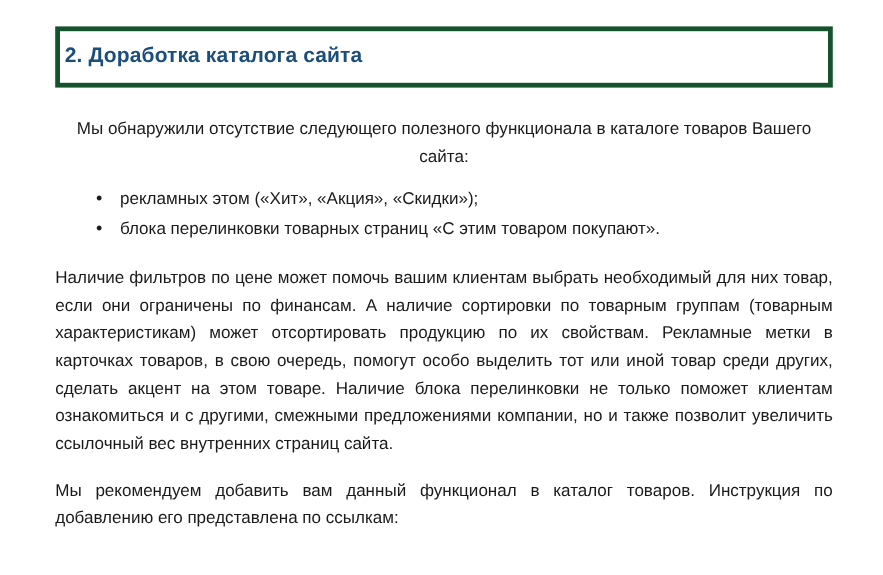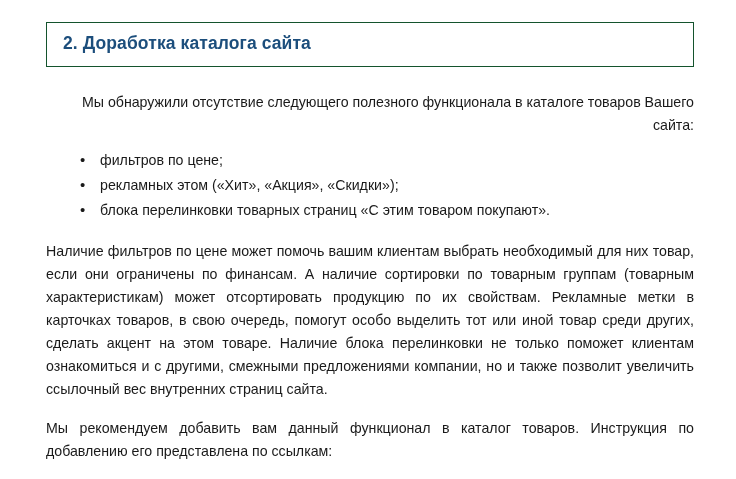--- a/index.html
+++ b/index.html
@@ -15,42 +15,42 @@
     overflow: hidden;
   }
   .page {
     position: relative;
     width: 736px;
     height: 479px;
     box-sizing: border-box;
     padding: 22px 42px 0 46px;
   }
   .heading-box {
-    border: 1px solid #14532d;
+    border: 4px solid #14532d;
     box-sizing: border-box;
-    padding: 10px 14px 11px 16px;
+    padding: 10px 14px 11px 4px;
     margin-bottom: 24px;
   }
   .heading-text {
     font-size: 17.5px;
     font-weight: bold;
     color: #1c4e7c;
     line-height: 1.25;
     letter-spacing: 0.1px;
   }
   p.body-text {
     font-size: 14.2px;
     line-height: 1.62;
     color: #1a1a1a;
     margin: 0 0 16px 0;
     text-align: justify;
     text-justify: inter-word;
   }
   p.body-text.intro {
-    text-align: right;
+    text-align: center;
     margin-bottom: 12px;
   }
   ul.bullets {
     list-style: none;
     margin: 0 0 18px 0;
     padding: 0;
   }
   ul.bullets li {
     position: relative;
     font-size: 14.2px;
@@ -76,21 +76,20 @@
 
 <div class="page">
 
   <div class="heading-box">
     <div class="heading-text">2. Доработка каталога сайта</div>
   </div>
 
   <p class="body-text intro">Мы обнаружили отсутствие следующего полезного функционала в каталоге товаров Вашего сайта:</p>
 
   <ul class="bullets">
-    <li>фильтров по цене;</li>
     <li>рекламных этом («Хит», «Акция», «Скидки»);</li>
     <li>блока перелинковки товарных страниц «С этим товаром покупают».</li>
   </ul>
 
   <p class="body-text">Наличие фильтров по цене может помочь вашим клиентам выбрать необходимый для них товар, если они ограничены по финансам. А наличие сортировки по товарным группам (товарным характеристикам) может отсортировать продукцию по их свойствам. Рекламные метки в карточках товаров, в свою очередь, помогут особо выделить тот или иной товар среди других, сделать акцент на этом товаре. Наличие блока перелинковки не только поможет клиентам ознакомиться и с другими, смежными предложениями компании, но и также позволит увеличить ссылочный вес внутренних страниц сайта.</p>
 
   <p class="body-text last-para">Мы рекомендуем добавить вам данный функционал в каталог товаров. Инструкция по добавлению его представлена по ссылкам:</p>
 
 </div>
 

